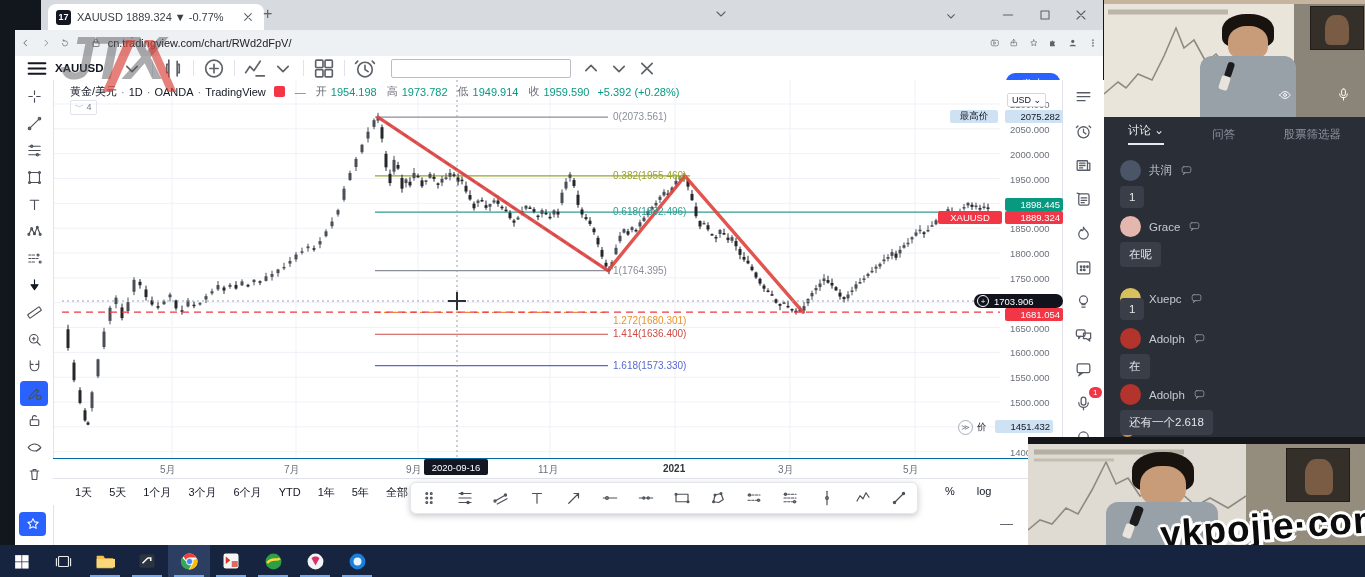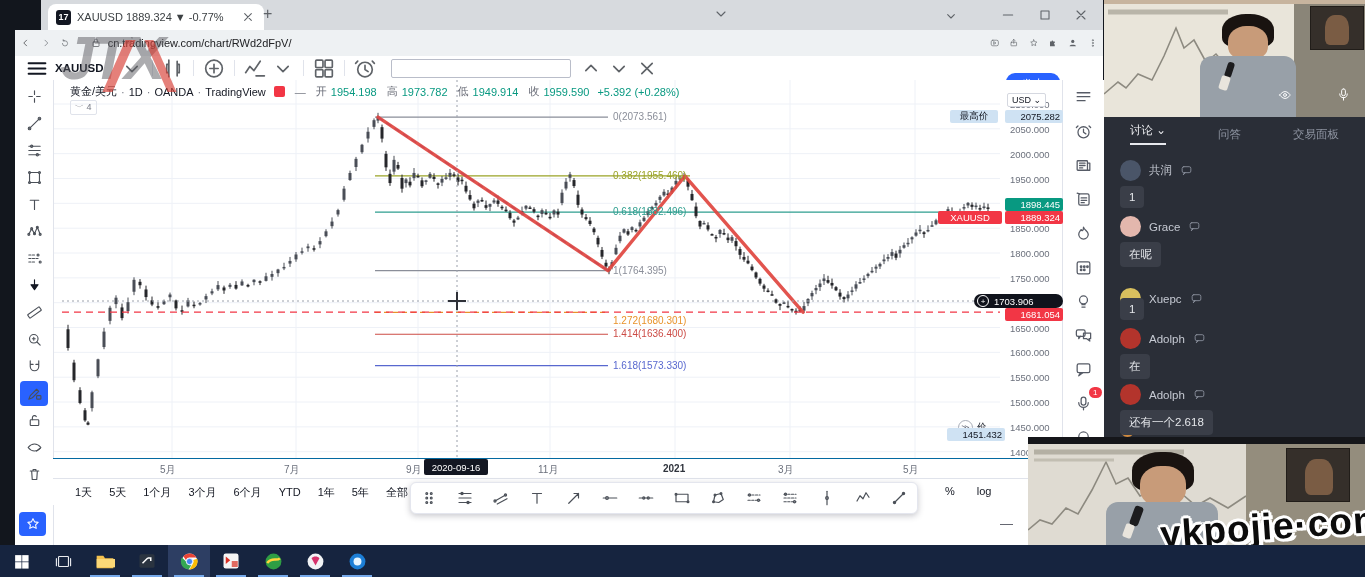--- a/index.html
+++ b/index.html
@@ -1091,21 +1091,21 @@
             <circle cx="12" cy="12" r="2.5"></circle>
           </svg></span>
       <span style="position:absolute;left:232px;top:86px;width:15px;height:17px"><svg class="ic" viewBox="0 0 24 24" style="stroke:#fff">
             <rect x="9" y="3" width="6" height="11" rx="3"></rect>
             <path d="M6 11a6 6 0 0012 0M12 17v4"></path>
           </svg></span>
     </div>
     <div id="chat-tabs" class="abs">
         <span class="active">讨论 ⌄</span>
         <span>问答</span>
-        <span>交易面板</span>
+        <span>股票筛选器</span>
       </div>
     <div id="chat-body"></div>
     <div style="position:absolute;left:16px;top:422px;display:flex;gap:14px">
       <span style="width:15px;height:15px;border-radius:50%;background:#d08a3e"></span>
       <span style="width:17px;height:13px;background:#7a6f52;border-radius:2px 4px 2px 2px"></span>
     </div>
   <div class="msgrow" style="top: 160px;">
         <span class="avatar" style="background:#4a5568"></span>
     <span>共润</span>
     <span class="mbubic"><svg class="ic" viewBox="0 0 24 24" style="width:13px;height:13px;stroke:#8d93a0">
@@ -1266,14 +1266,14 @@
     <div class="pricechip" style="left: 1005px; top: 211px; width: 52px; background: rgb(242, 54, 69); color: rgb(255, 255, 255); position: absolute; justify-content: flex-end;">1889.324</div>
     <div style="left: 974px; top: 294px; width: 86px; height: 14px; background: rgb(16, 19, 28); color: rgb(255, 255, 255); border-radius: 8px; display: flex; align-items: center; font-size: 9.5px; position: absolute; z-index: 4; gap: 5px; padding-left: 3px;">
       <span style="width:10px;height:10px;border:1px solid #fff;border-radius:50%;display:inline-flex;align-items:center;justify-content:center;font-size:8px">+</span>
       <span>1703.906</span>
     </div>
     <div class="pricechip" style="left: 1005px; top: 308px; width: 52px; background: rgb(242, 54, 69); color: rgb(255, 255, 255); position: absolute; justify-content: flex-end;">1681.054</div>
     <div style="left: 958px; top: 420px; display: flex; align-items: center; gap: 4px; position: absolute; z-index: 4;">
       <span style="width:13px;height:13px;border:1px solid #a8adb8;border-radius:50%;color:#6b707c;font-size:8px;display:inline-flex;align-items:center;justify-content:center">≫</span>
       <span style="font-size:9.5px;color:#131722">价</span>
     </div>
-    <div class="pricechip" style="left: 947px; top: 420px; width: 52px; background: rgb(207, 226, 243); color: rgb(19, 23, 34); position: absolute; justify-content: flex-end; margin-top: 8px;">1451.432</div>
+    <div class="pricechip" style="left: 995px; top: 420px; width: 52px; background: rgb(207, 226, 243); color: rgb(19, 23, 34); position: absolute; justify-content: flex-end;">1451.432</div>
   </div>
 
 </body></html>

